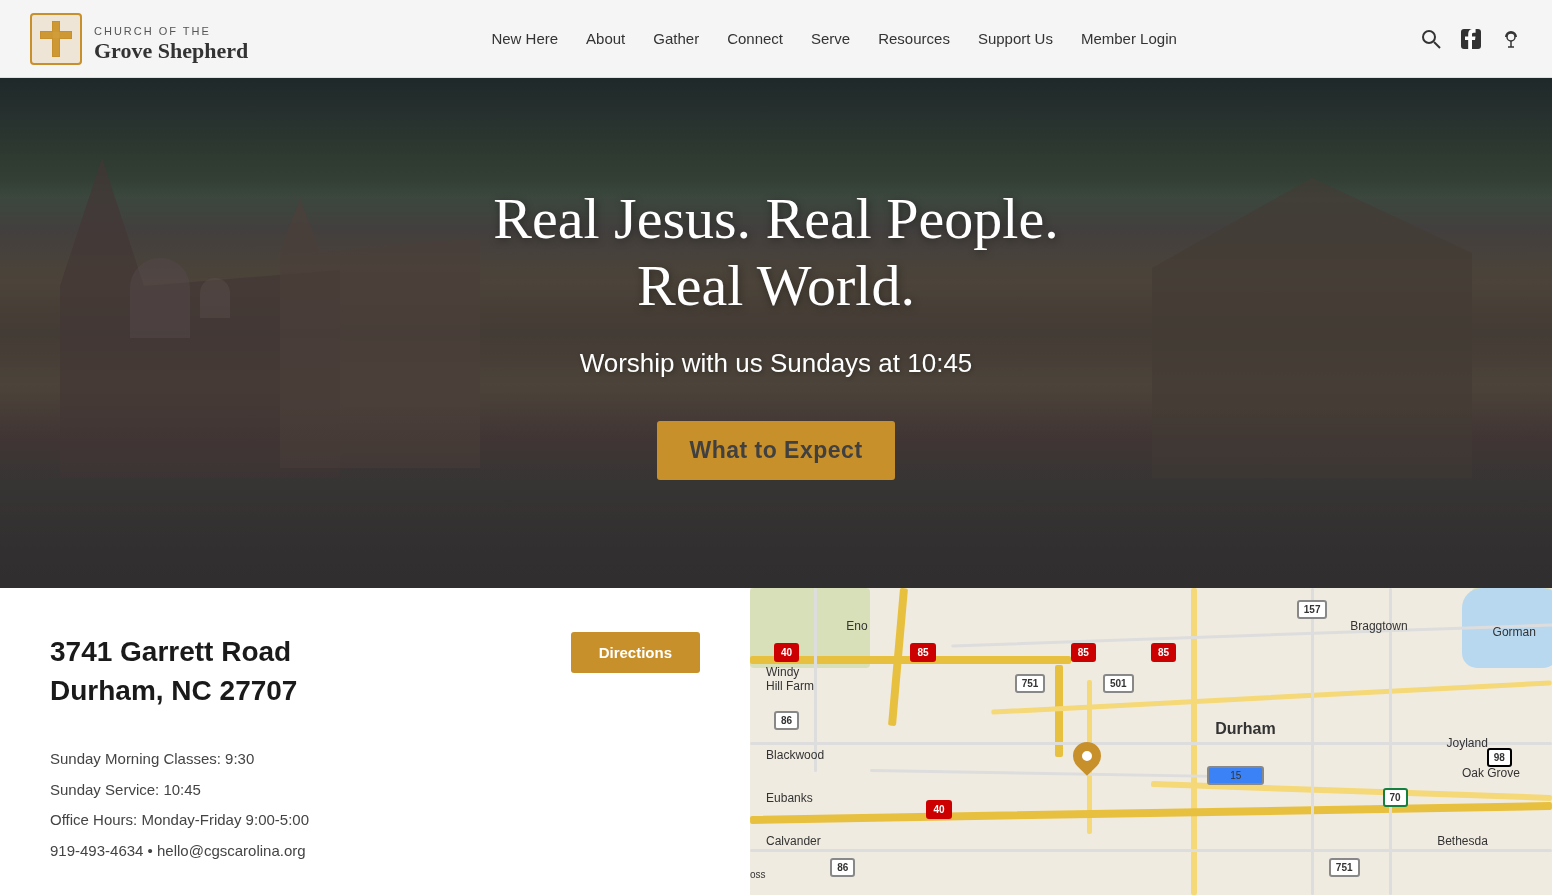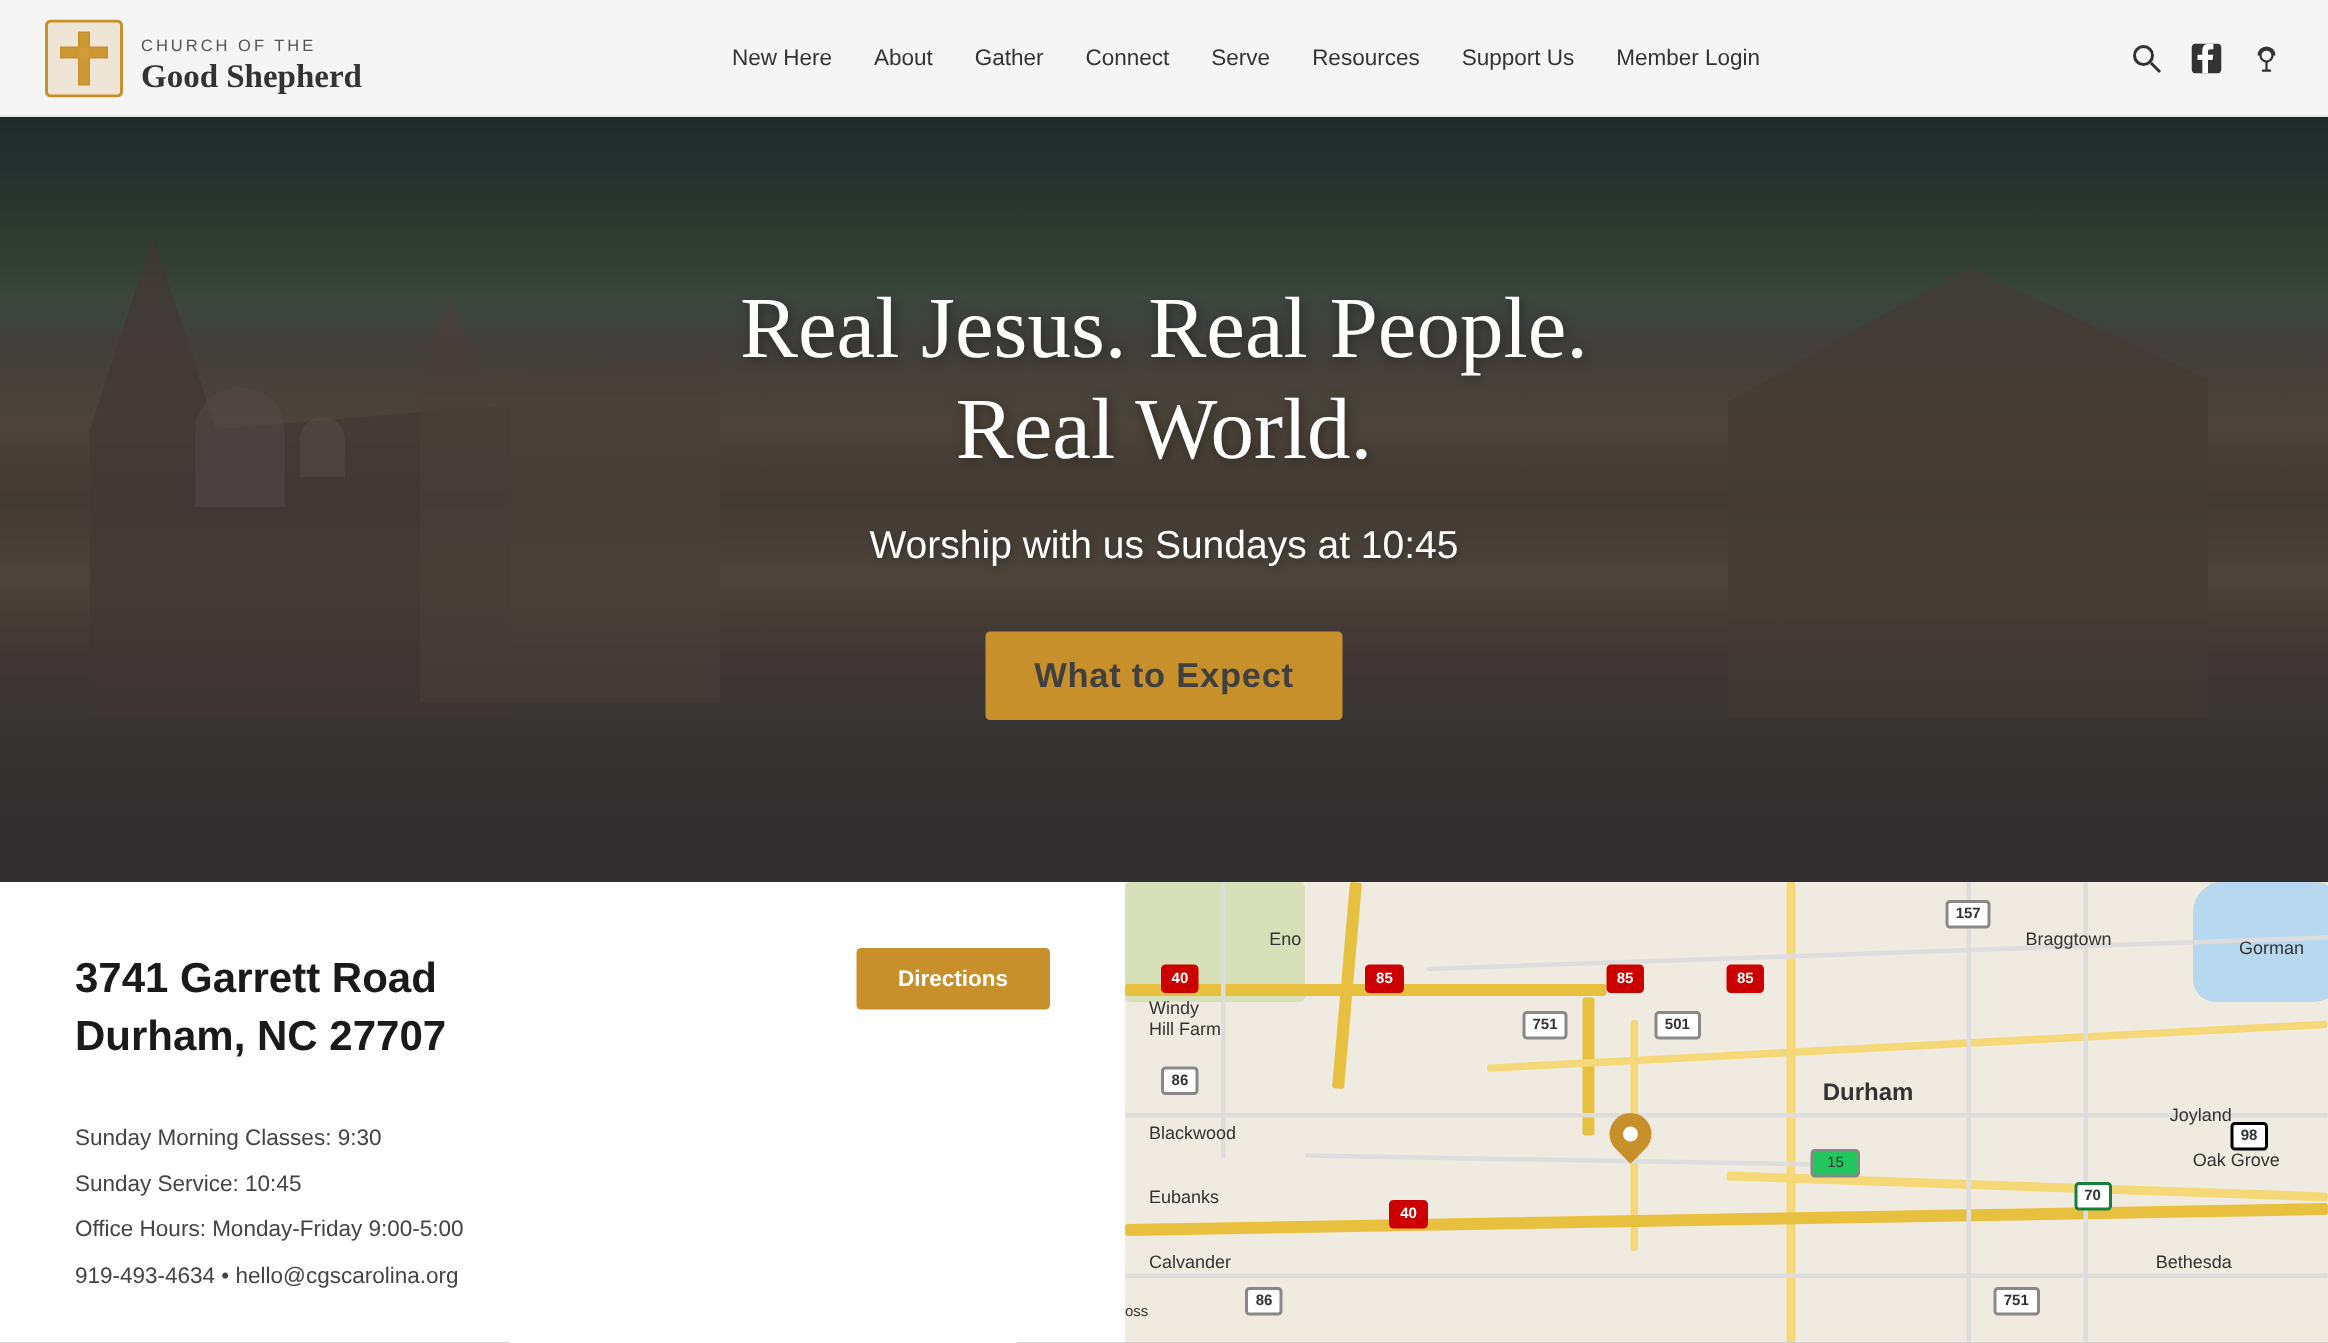--- a/index.html
+++ b/index.html
@@ -276,21 +276,21 @@
       <rect x="1" y="1" width="50" height="50" rx="3" fill="none" stroke="#c8902a" stroke-width="2"></rect>
 
       <rect x="22" y="8" width="8" height="36" fill="#c8902a"></rect>
       <rect x="10" y="18" width="32" height="8" fill="#c8902a"></rect>
 
       <rect x="23" y="9" width="6" height="34" fill="#d4a040" opacity="0.5"></rect>
       <rect x="11" y="19" width="30" height="6" fill="#d4a040" opacity="0.5"></rect>
     </svg>
     <div class="logo-text">
       <span class="logo-text-top">CHURCH OF THE</span>
-      <span class="logo-text-bottom">Good Shepherd</span>
+      <span class="logo-text-bottom">Grove Shepherd</span>
     </div>
   </div>
 
   <nav class="nav">
     <a href="#">New Here</a>
     <a href="#">About</a>
     <a href="#">Gather</a>
     <a href="#">Connect</a>
     <a href="#">Serve</a>
     <a href="#">Resources</a>
@@ -412,21 +412,21 @@
     <span class="map-label" style="left:0; bottom:5%; font-size:10px;">oss</span>
 
     <div style="position:absolute; left:3%; top:18%; background:#cc0000; color:white; font-size:10px; font-family:Arial; font-weight:bold; padding:2px 5px; border-radius:3px; border:2px solid #cc0000;">40</div>
     <div style="position:absolute; left:20%; top:18%; background:#cc0000; color:white; font-size:10px; font-family:Arial; font-weight:bold; padding:2px 5px; border-radius:3px; border:2px solid #cc0000;">85</div>
     <div style="position:absolute; left:40%; top:18%; background:#cc0000; color:white; font-size:10px; font-family:Arial; font-weight:bold; padding:2px 5px; border-radius:3px; border:2px solid #cc0000;">85</div>
     <div style="position:absolute; right:28%; top:4%; background:white; color:#333; font-size:10px; font-family:Arial; font-weight:bold; padding:2px 5px; border-radius:3px; border:2px solid #888;">157</div>
     <div style="position:absolute; left:33%; top:28%; background:white; color:#333; font-size:10px; font-family:Arial; font-weight:bold; padding:2px 5px; border-radius:3px; border:2px solid #888;">751</div>
     <div style="position:absolute; left:44%; top:28%; background:white; color:#333; font-size:10px; font-family:Arial; font-weight:bold; padding:2px 5px; border-radius:3px; border:2px solid #888;">501</div>
     <div style="position:absolute; left:3%; top:40%; background:white; color:#333; font-size:10px; font-family:Arial; font-weight:bold; padding:2px 5px; border-radius:3px; border:2px solid #888;">86</div>
     <div style="position:absolute; left:50%; top:18%; background:#cc0000; color:white; font-size:10px; font-family:Arial; font-weight:bold; padding:2px 5px; border-radius:3px; border:2px solid #cc0000;">85</div>
-    <div style="position:absolute; left:57%; top:58%; background:#22c55e; color:#333; font-size:10px; font-family:Arial; font-weight:normal; padding:2px 9px; border-radius:3px; border:2px solid #888;">15</div>
+    <div style="position:absolute; left:57%; top:58%; background:#3b82f6; color:#333; font-size:10px; font-family:Arial; font-weight:normal; padding:2px 21px; border-radius:3px; border:2px solid #888;">15</div>
     <div style="position:absolute; right:18%; top:65%; background:white; color:#333; font-size:10px; font-family:Arial; font-weight:bold; padding:2px 5px; border-radius:3px; border:2px solid #15803d;">70</div>
     <div style="position:absolute; right:5%; top:52%; background:white; color:#333; font-size:10px; font-family:Liberation Sans, sans-serif; font-weight:bold; padding:2px 5px; border-radius:3px; border:2px solid #000000;">98</div>
     <div style="position:absolute; left:22%; top:69%; background:#cc0000; color:white; font-size:10px; font-family:Arial; font-weight:bold; padding:2px 5px; border-radius:3px; border:2px solid #cc0000;">40</div>
     <div style="position:absolute; left:10%; bottom:6%; background:white; color:#333; font-size:10px; font-family:Arial; font-weight:bold; padding:2px 5px; border-radius:3px; border:2px solid #888;">86</div>
     <div style="position:absolute; right:24%; bottom:6%; background:white; color:#333; font-size:10px; font-family:Arial; font-weight:bold; padding:2px 5px; border-radius:3px; border:2px solid #888;">751</div>
 
     <div class="map-pin" style="left:42%; top:50%;">
       <div class="map-pin-body">
         <div class="map-pin-dot"></div>
       </div>

